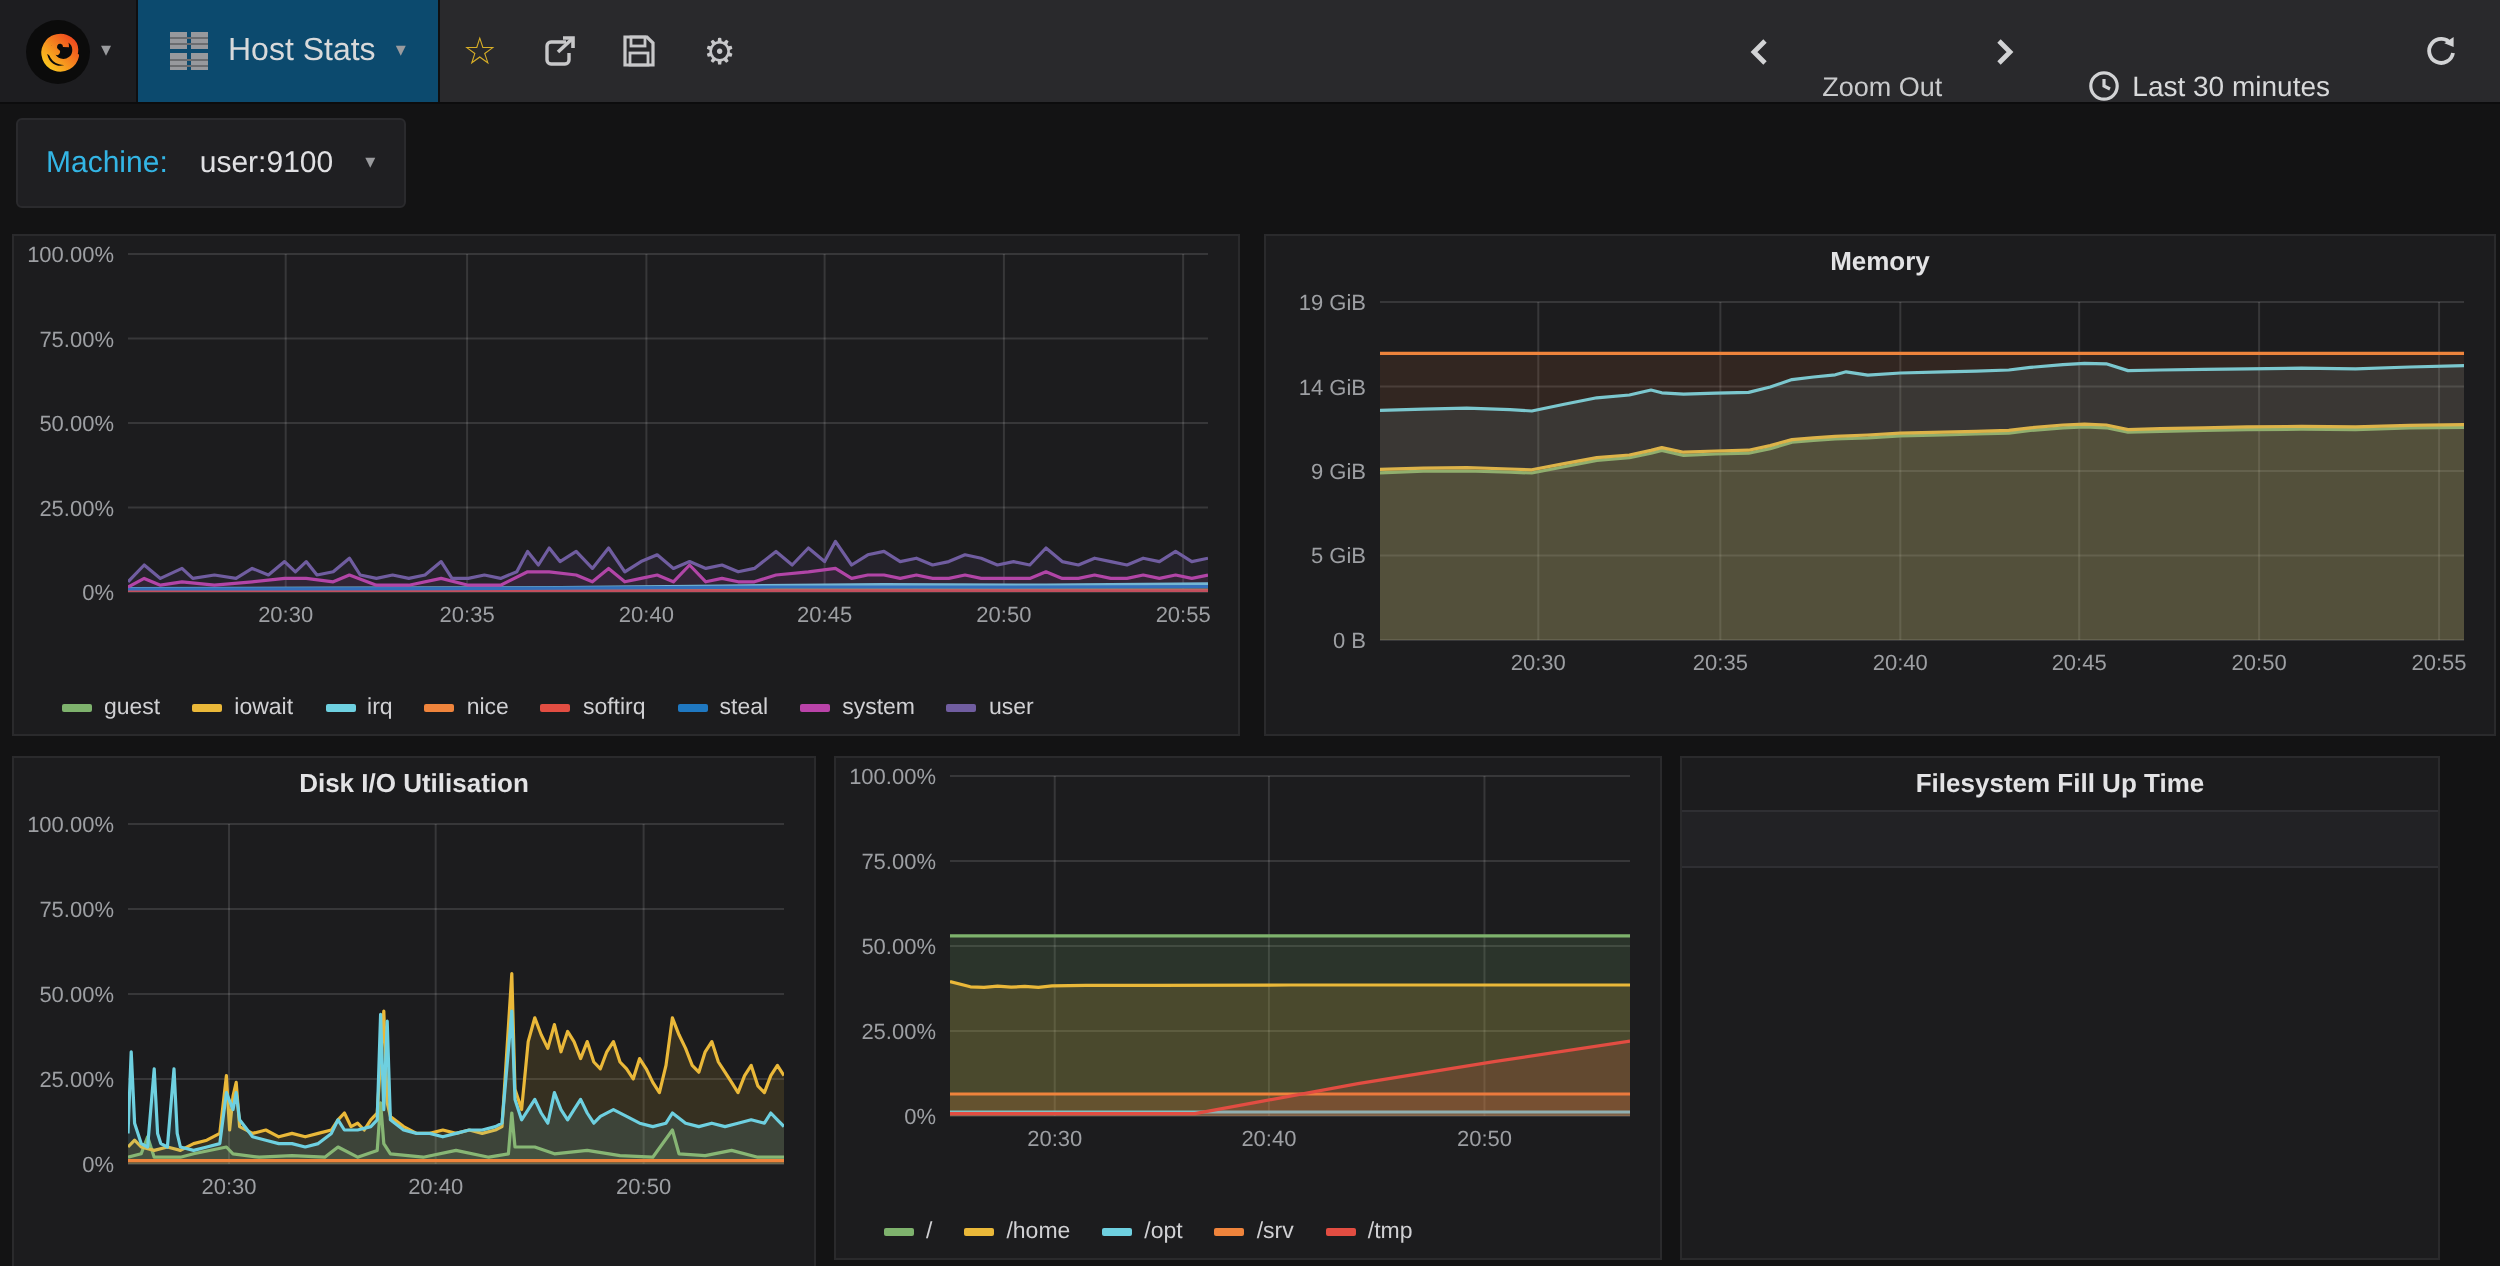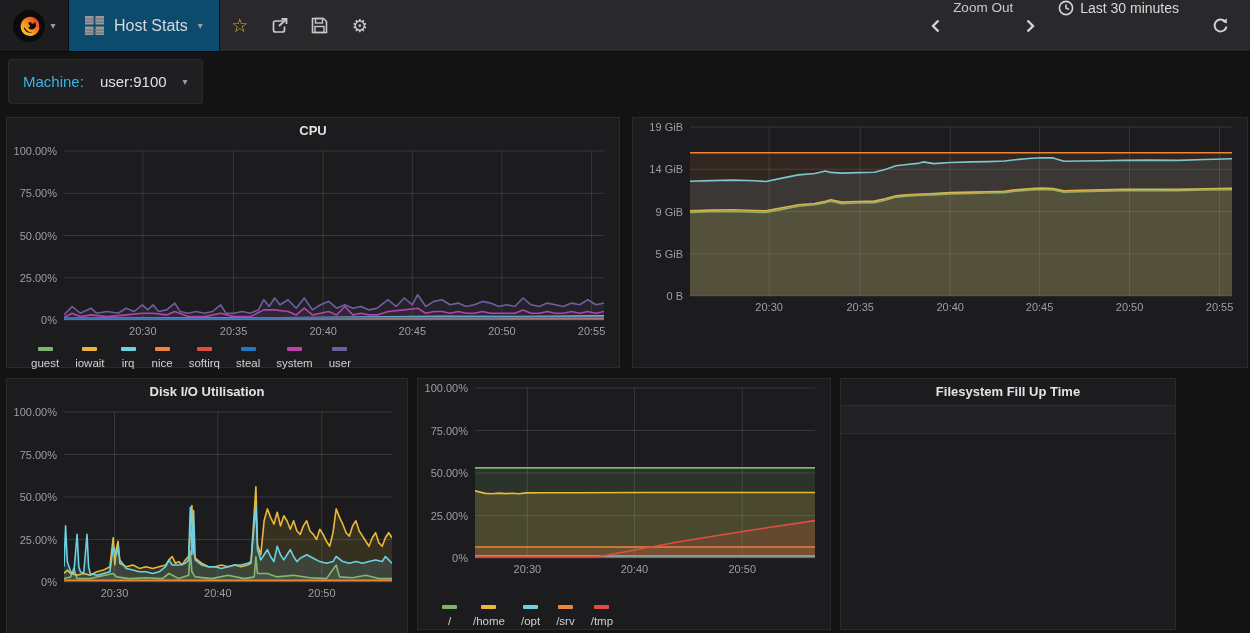--- a/index.html
+++ b/index.html
@@ -7,41 +7,41 @@
   
   .navbar{position:absolute;left:0;top:0;width:1250px;height:52px;background:#29292c;display:flex;align-items:stretch;border-bottom:1px solid #0c0c0d;box-sizing:border-box;}
   .nav-logo{width:68px;background:#1d1d20;display:flex;align-items:center;justify-content:center;gap:4px;border-right:1px solid #0f0f10;cursor:pointer;}
   .nav-dash{display:flex;align-items:center;gap:10px;padding:0 16px;background:#0c4a6e;border-right:1px solid #0f0f10;cursor:pointer;}
   .nav-dash .dash-title{color:#d8d9da;font-size:16px;}
   .caret{color:#9a9b9e;font-size:10px;line-height:1;}
   .nav-actions{display:flex;align-items:center;gap:0;}
   .nav-action{width:40px;display:flex;align-items:center;justify-content:center;cursor:pointer;height:100%;}
   .star-glyph{color:#d9af27;font-size:19px;}
   .gear-glyph{color:#c8c8ca;font-size:18px;}
-  .nav-right{margin-left:auto;display:flex;align-items:flex-start;gap:4px;padding-right:12px;}
+  .nav-right{margin-left:auto;display:flex;align-items:flex-end;gap:18px;padding-right:12px;}
   .nav-right .txt{color:#c9cacc;font-size:13.5px;}
   .nav-right .time-txt{color:#d8d9da;font-size:14px;}
   .nav-btn{display:flex;align-items:center;justify-content:center;padding:0 9px;height:100%;cursor:pointer;}
   .clock-wrap{display:flex;align-items:center;gap:6px;padding:0 10px;cursor:pointer;}
   .refresh-btn{margin-left:10px;}
   
   .var-box{position:absolute;left:8px;top:59px;height:45px;background:#1f1f22;border:1px solid #2a2a2d;border-radius:3px;display:flex;align-items:center;padding:0 14px;gap:16px;box-sizing:border-box;cursor:pointer;}
   .var-label{color:#33b5e5;font-size:15px;}
   .var-value{color:#e0e0e3;font-size:15px;}
   
   .panel{position:absolute;background:#1c1c1e;border:1px solid #2a2a2c;box-sizing:border-box;display:flex;flex-direction:column;}
   #panel-cpu{left:6px;top:117px;width:614px;height:251px;}
   #panel-memory{left:632px;top:117px;width:616px;height:251px;}
   #panel-disk{left:6px;top:378px;width:402px;height:292px;}
   #panel-fs{left:417px;top:378px;width:414px;height:252px;}
-  #panel-fillup{left:840px;top:378px;width:336px;height:252px;}
+  #panel-fillup{left:840px;top:378px;width:380px;height:252px;}
   .panel-title{height:24px;display:flex;align-items:center;justify-content:center;color:#e3e3e5;font-size:13px;font-weight:700;cursor:pointer;flex:0 0 auto;}
   .chart{flex:1 1 auto;position:relative;cursor:crosshair;}
   .legend{flex:0 0 26px;display:flex;align-items:center;padding-left:24px;gap:16px;overflow:hidden;}
-  .legend-item{display:flex;align-items:center;gap:6px;cursor:pointer;flex-direction:column;}
+  .legend-item{display:flex;align-items:center;gap:6px;cursor:pointer;}
   .legend-dash{width:15px;height:4px;border-radius:1px;display:inline-block;}
   .legend-label{color:#d0d0d3;font-size:11.5px;}
   svg text{font-family:"Liberation Sans",sans-serif;font-size:11px;fill:#9d9fa3;}
   
   .table-header{height:27px;margin-top:2px;background:#222225;border-top:1px solid #2f2f33;border-bottom:1px solid #2f2f33;}
   .table-body{flex:1;}
 </style>
 </head>
 <body>
 
@@ -123,21 +123,20 @@
   </div>
 </div>
 
 <div class="var-box">
   <span class="var-label">Machine:</span>
   <span class="var-value">user:9100</span>
   <span class="caret">▾</span>
 </div>
 
 <div class="panel" id="panel-cpu">
-  <div class="panel-title">CPU</div>
   <div class="chart"><svg width="612" height="199">
         <defs>
           <clipPath id="clip0">
             <rect x="57" y="9" width="540" height="169"></rect>
           </clipPath>
         </defs>
         <line x1="135.83999999999997" y1="9" x2="135.83999999999997" y2="178" stroke="rgba(255,255,255,0.12)" stroke-width="1"></line>
         <line x1="226.56" y1="9" x2="226.56" y2="178" stroke="rgba(255,255,255,0.12)" stroke-width="1"></line>
         <line x1="316.2" y1="9" x2="316.2" y2="178" stroke="rgba(255,255,255,0.12)" stroke-width="1"></line>
         <line x1="405.3" y1="9" x2="405.3" y2="178" stroke="rgba(255,255,255,0.12)" stroke-width="1"></line>
@@ -208,20 +207,21 @@
         <span class="legend-label">system</span>
       </span>
       <span class="legend-item">
         <span class="legend-dash" style="background: rgb(112, 93, 160);"></span>
         <span class="legend-label">user</span>
       </span>
     </div>
 </div>
 
 <div class="panel" id="panel-memory">
+  <div class="panel-title">Memory</div>
   <div class="chart"><svg width="614" height="199">
         <defs>
           <clipPath id="clip1">
             <rect x="57" y="9" width="542" height="169"></rect>
           </clipPath>
         </defs>
         <line x1="136.132" y1="9" x2="136.132" y2="178" stroke="rgba(255,255,255,0.12)" stroke-width="1"></line>
         <line x1="227.188" y1="9" x2="227.188" y2="178" stroke="rgba(255,255,255,0.12)" stroke-width="1"></line>
         <line x1="317.15999999999997" y1="9" x2="317.15999999999997" y2="178" stroke="rgba(255,255,255,0.12)" stroke-width="1"></line>
         <line x1="406.59000000000003" y1="9" x2="406.59000000000003" y2="178" stroke="rgba(255,255,255,0.12)" stroke-width="1"></line>

